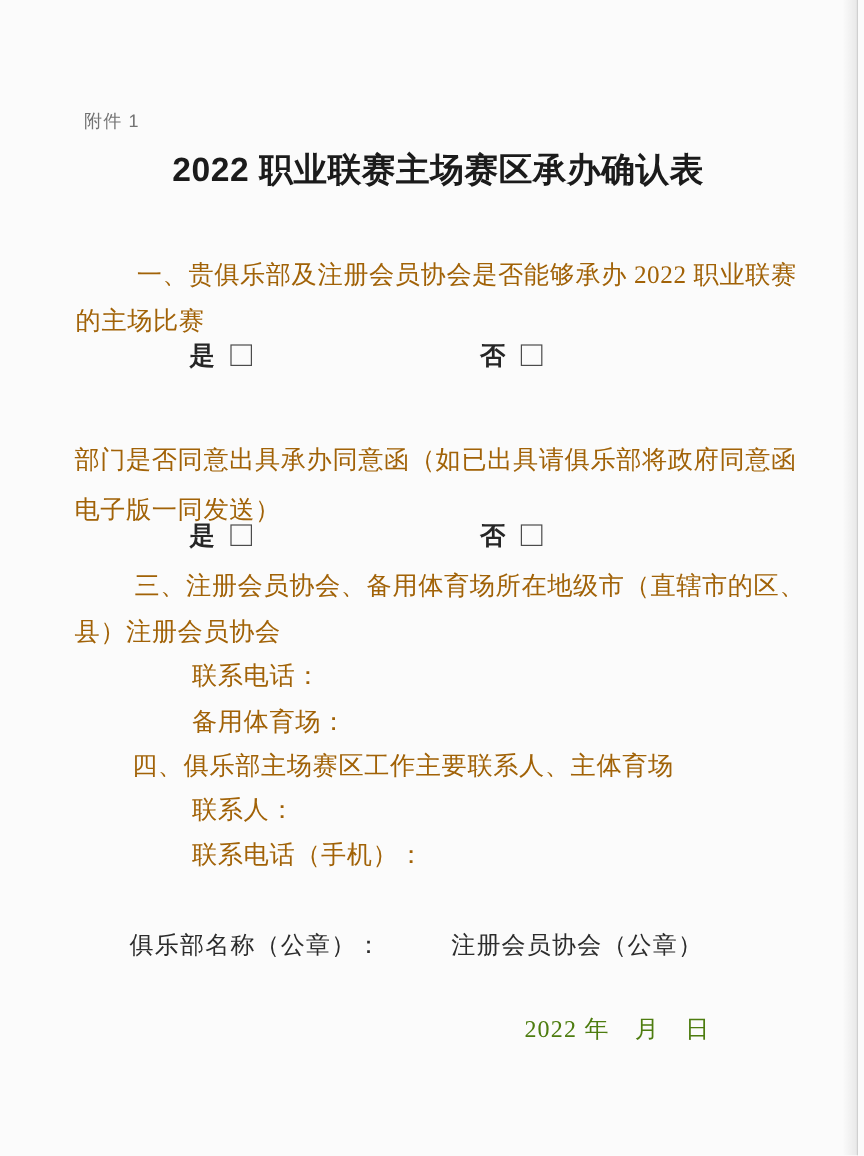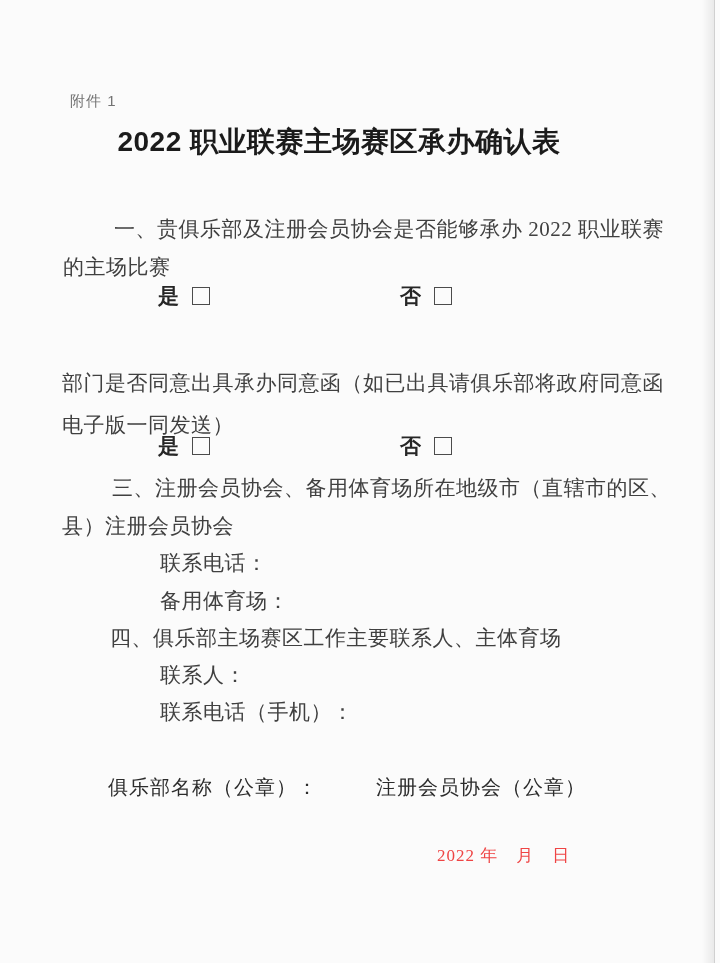--- a/index.html
+++ b/index.html
@@ -32,40 +32,41 @@
     font-family: "Liberation Sans", sans-serif;
     font-size: 15px; color: #737373; letter-spacing: 1px;
   }
 
   .title {
     left: 0; top: 123px; width: 678px;
     text-align: center;
     font-family: "Liberation Sans", sans-serif;
     font-weight: bold; font-size: 28px; color: #1b1b1b;
     letter-spacing: 0.5px;
+    padding-left: 26px;
   }
 
   .line {
-    font-size: 21px; letter-spacing: 0.5px; color: #404040;
+    font-size: 21px; letter-spacing: 0.5px; color: #a16207;
   }
 
   .cbrow { position: absolute; left: 0; width: 100%; height: 26px; }
   .cbgroup {
     position: absolute; top: 0;
     display: flex; align-items: center; gap: 13px;
   }
   .cblabel { font-size: 21px; font-weight: 600; color: #262626; letter-spacing: 0; }
   .checkbox {
     display: inline-block; box-sizing: border-box;
     width: 18px; height: 18px;
     border: 1.5px solid #4b4b4b; background: transparent;
   }
 
   .sig { font-size: 20px; letter-spacing: 1px; color: #2c2c2c; }
-  .date { font-size: 17px; letter-spacing: 1px; color: #ef4444; }
+  .date { font-size: 20px; letter-spacing: 1px; color: #4d7c0f; }
 </style>
 </head>
 <body>
 
 <div class="page">
 
   <div class="edge-shade"></div>
   <div class="edge-line"></div>
 
   <div class="abs attachment">附件 1</div>

